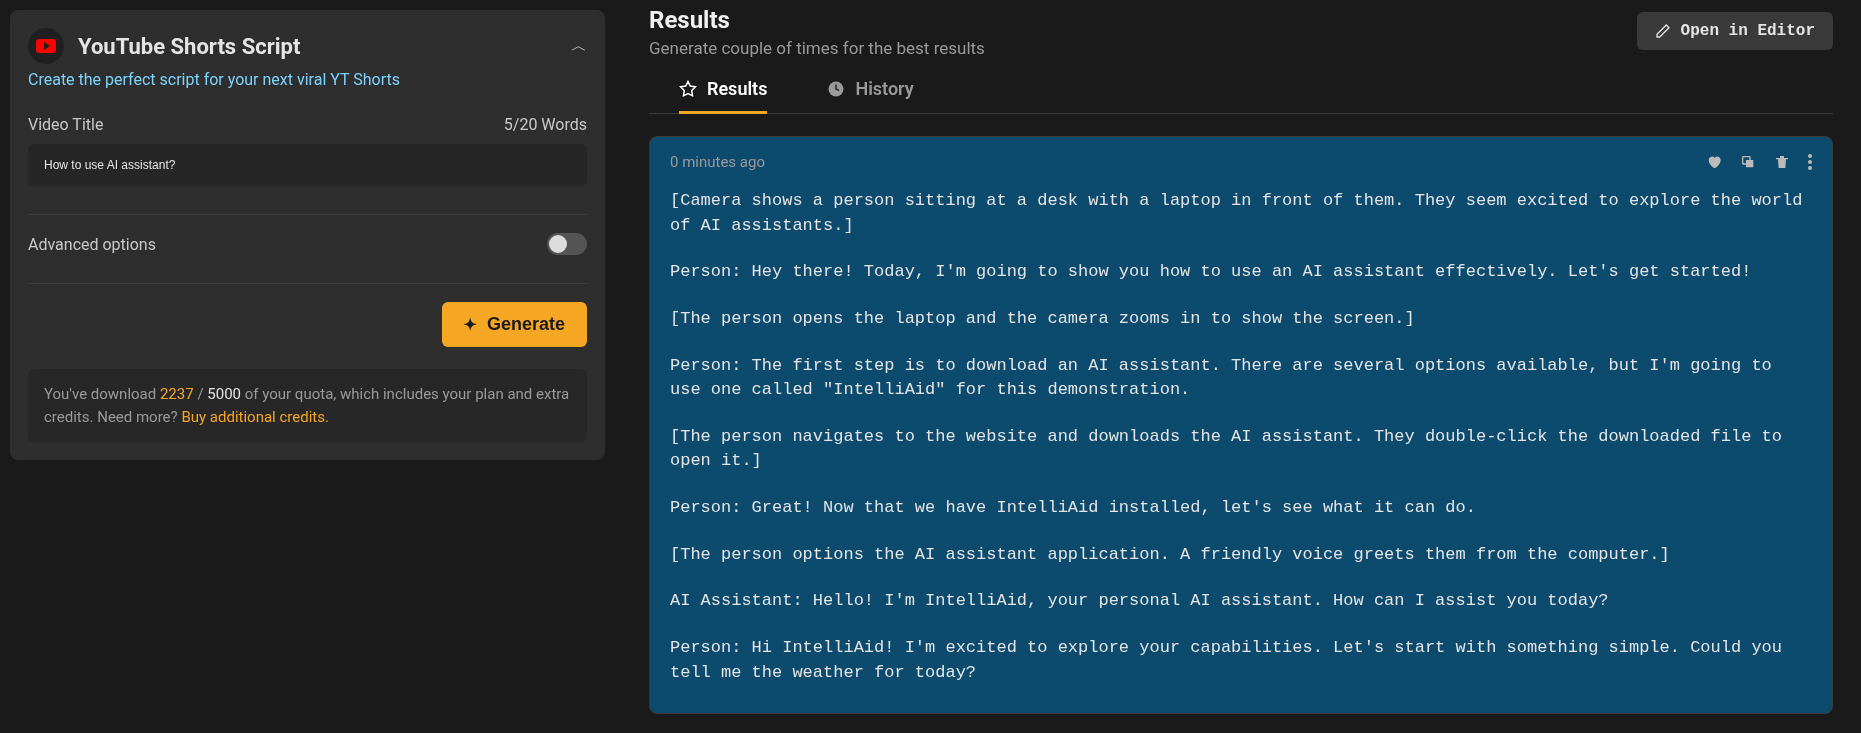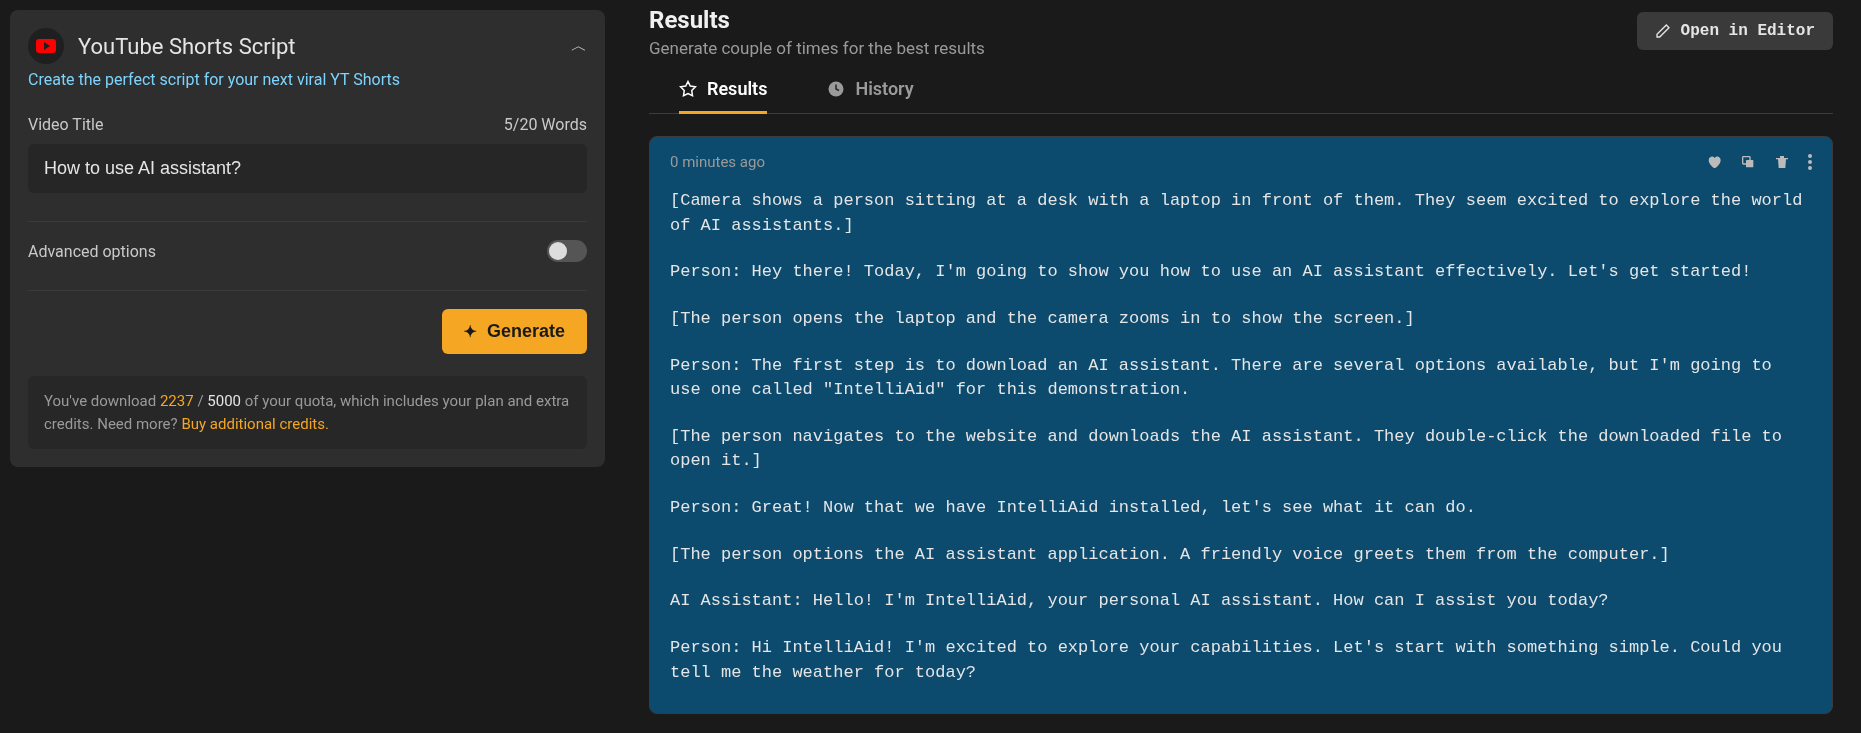--- a/index.html
+++ b/index.html
@@ -49,21 +49,21 @@
   }
   .yt-icon::after {
     content: "";
     border-left: 6px solid #1f1f1f;
     border-top: 4px solid transparent;
     border-bottom: 4px solid transparent;
     margin-left: 1px;
   }
   .card-title {
     font-size: 22px;
-    font-weight: 400;
+    font-weight: 700;
     color: #e5e5e5;
     flex: 1;
   }
   .chevron {
     font-size: 16px;
     color: #c9c9c9;
     cursor: pointer;
   }
   .card-sub {
     color: #7dd3fc;
@@ -76,21 +76,21 @@
     margin-top: 26px;
     font-size: 16px;
     color: #c9c9c9;
   }
   .input {
     width: 100%;
     background: #262626;
     border: none;
     border-radius: 6px;
     padding: 14px 16px;
-    font-size: 18px;
+    font-size: 12px;
     color: #e5e5e5;
     margin-top: 10px;
     outline: none;
   }
   .adv-row {
     display: flex;
     justify-content: space-between;
     align-items: center;
     margin-top: 28px;
     padding-top: 18px;

